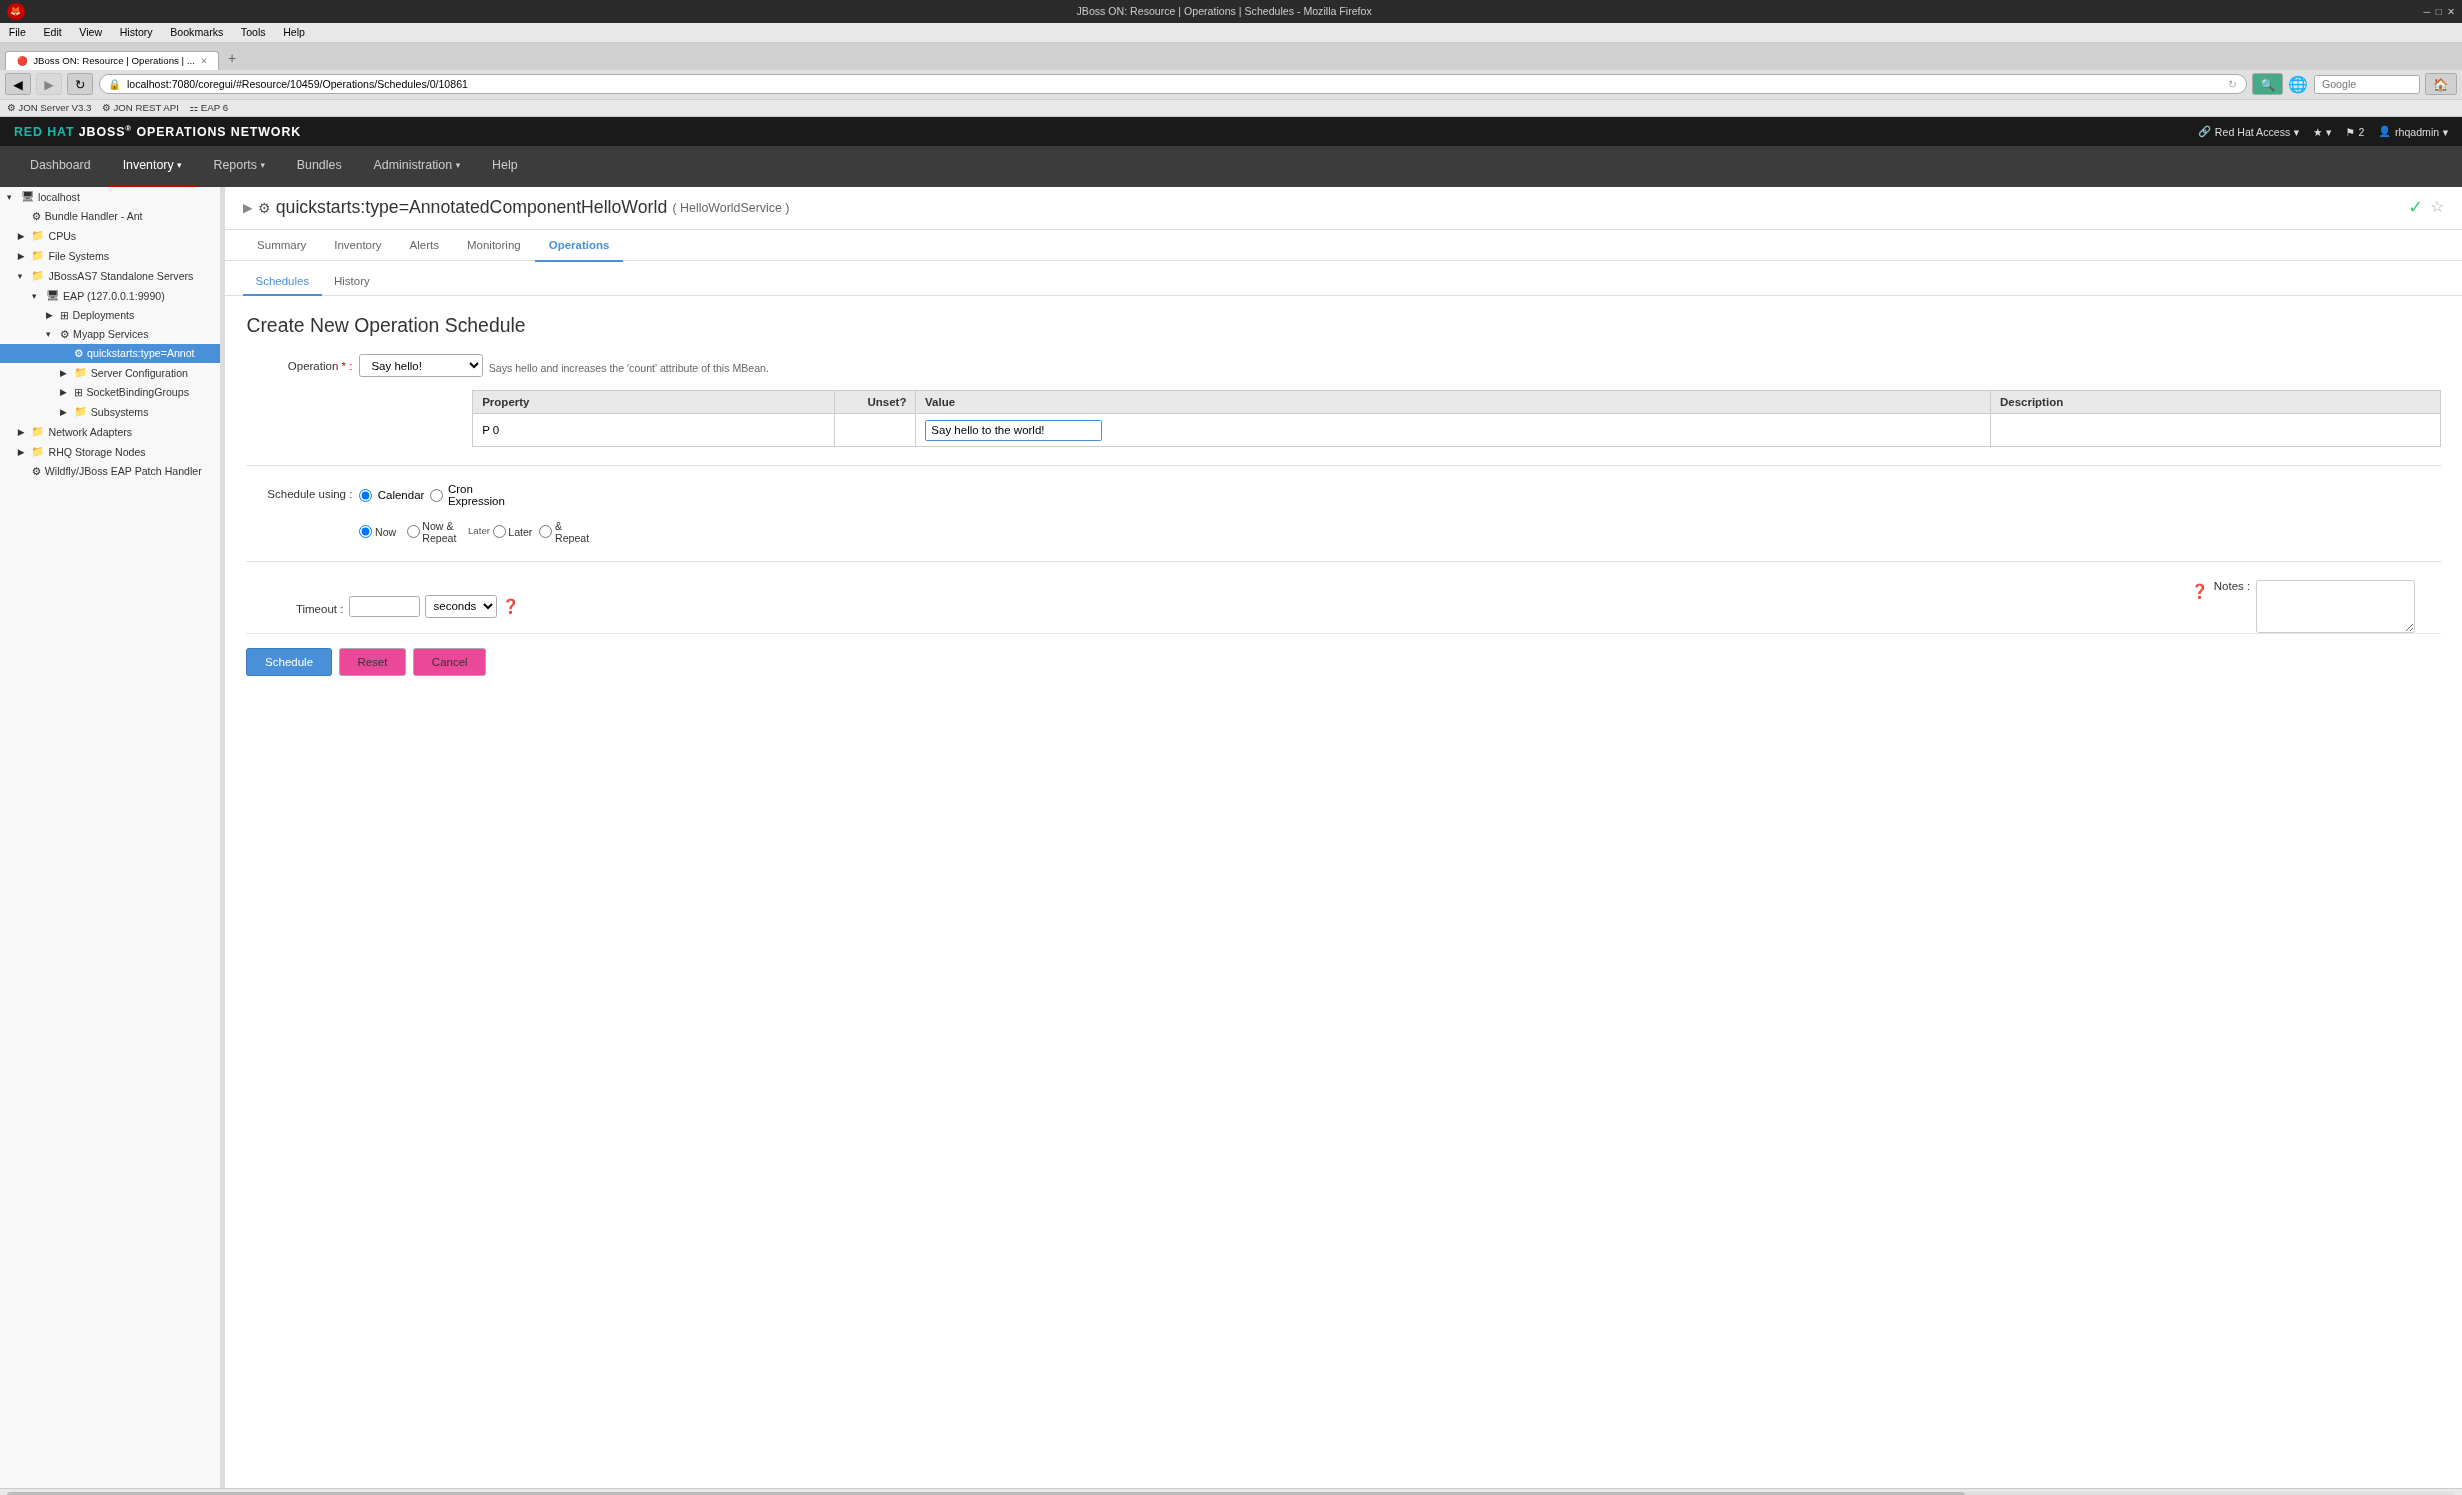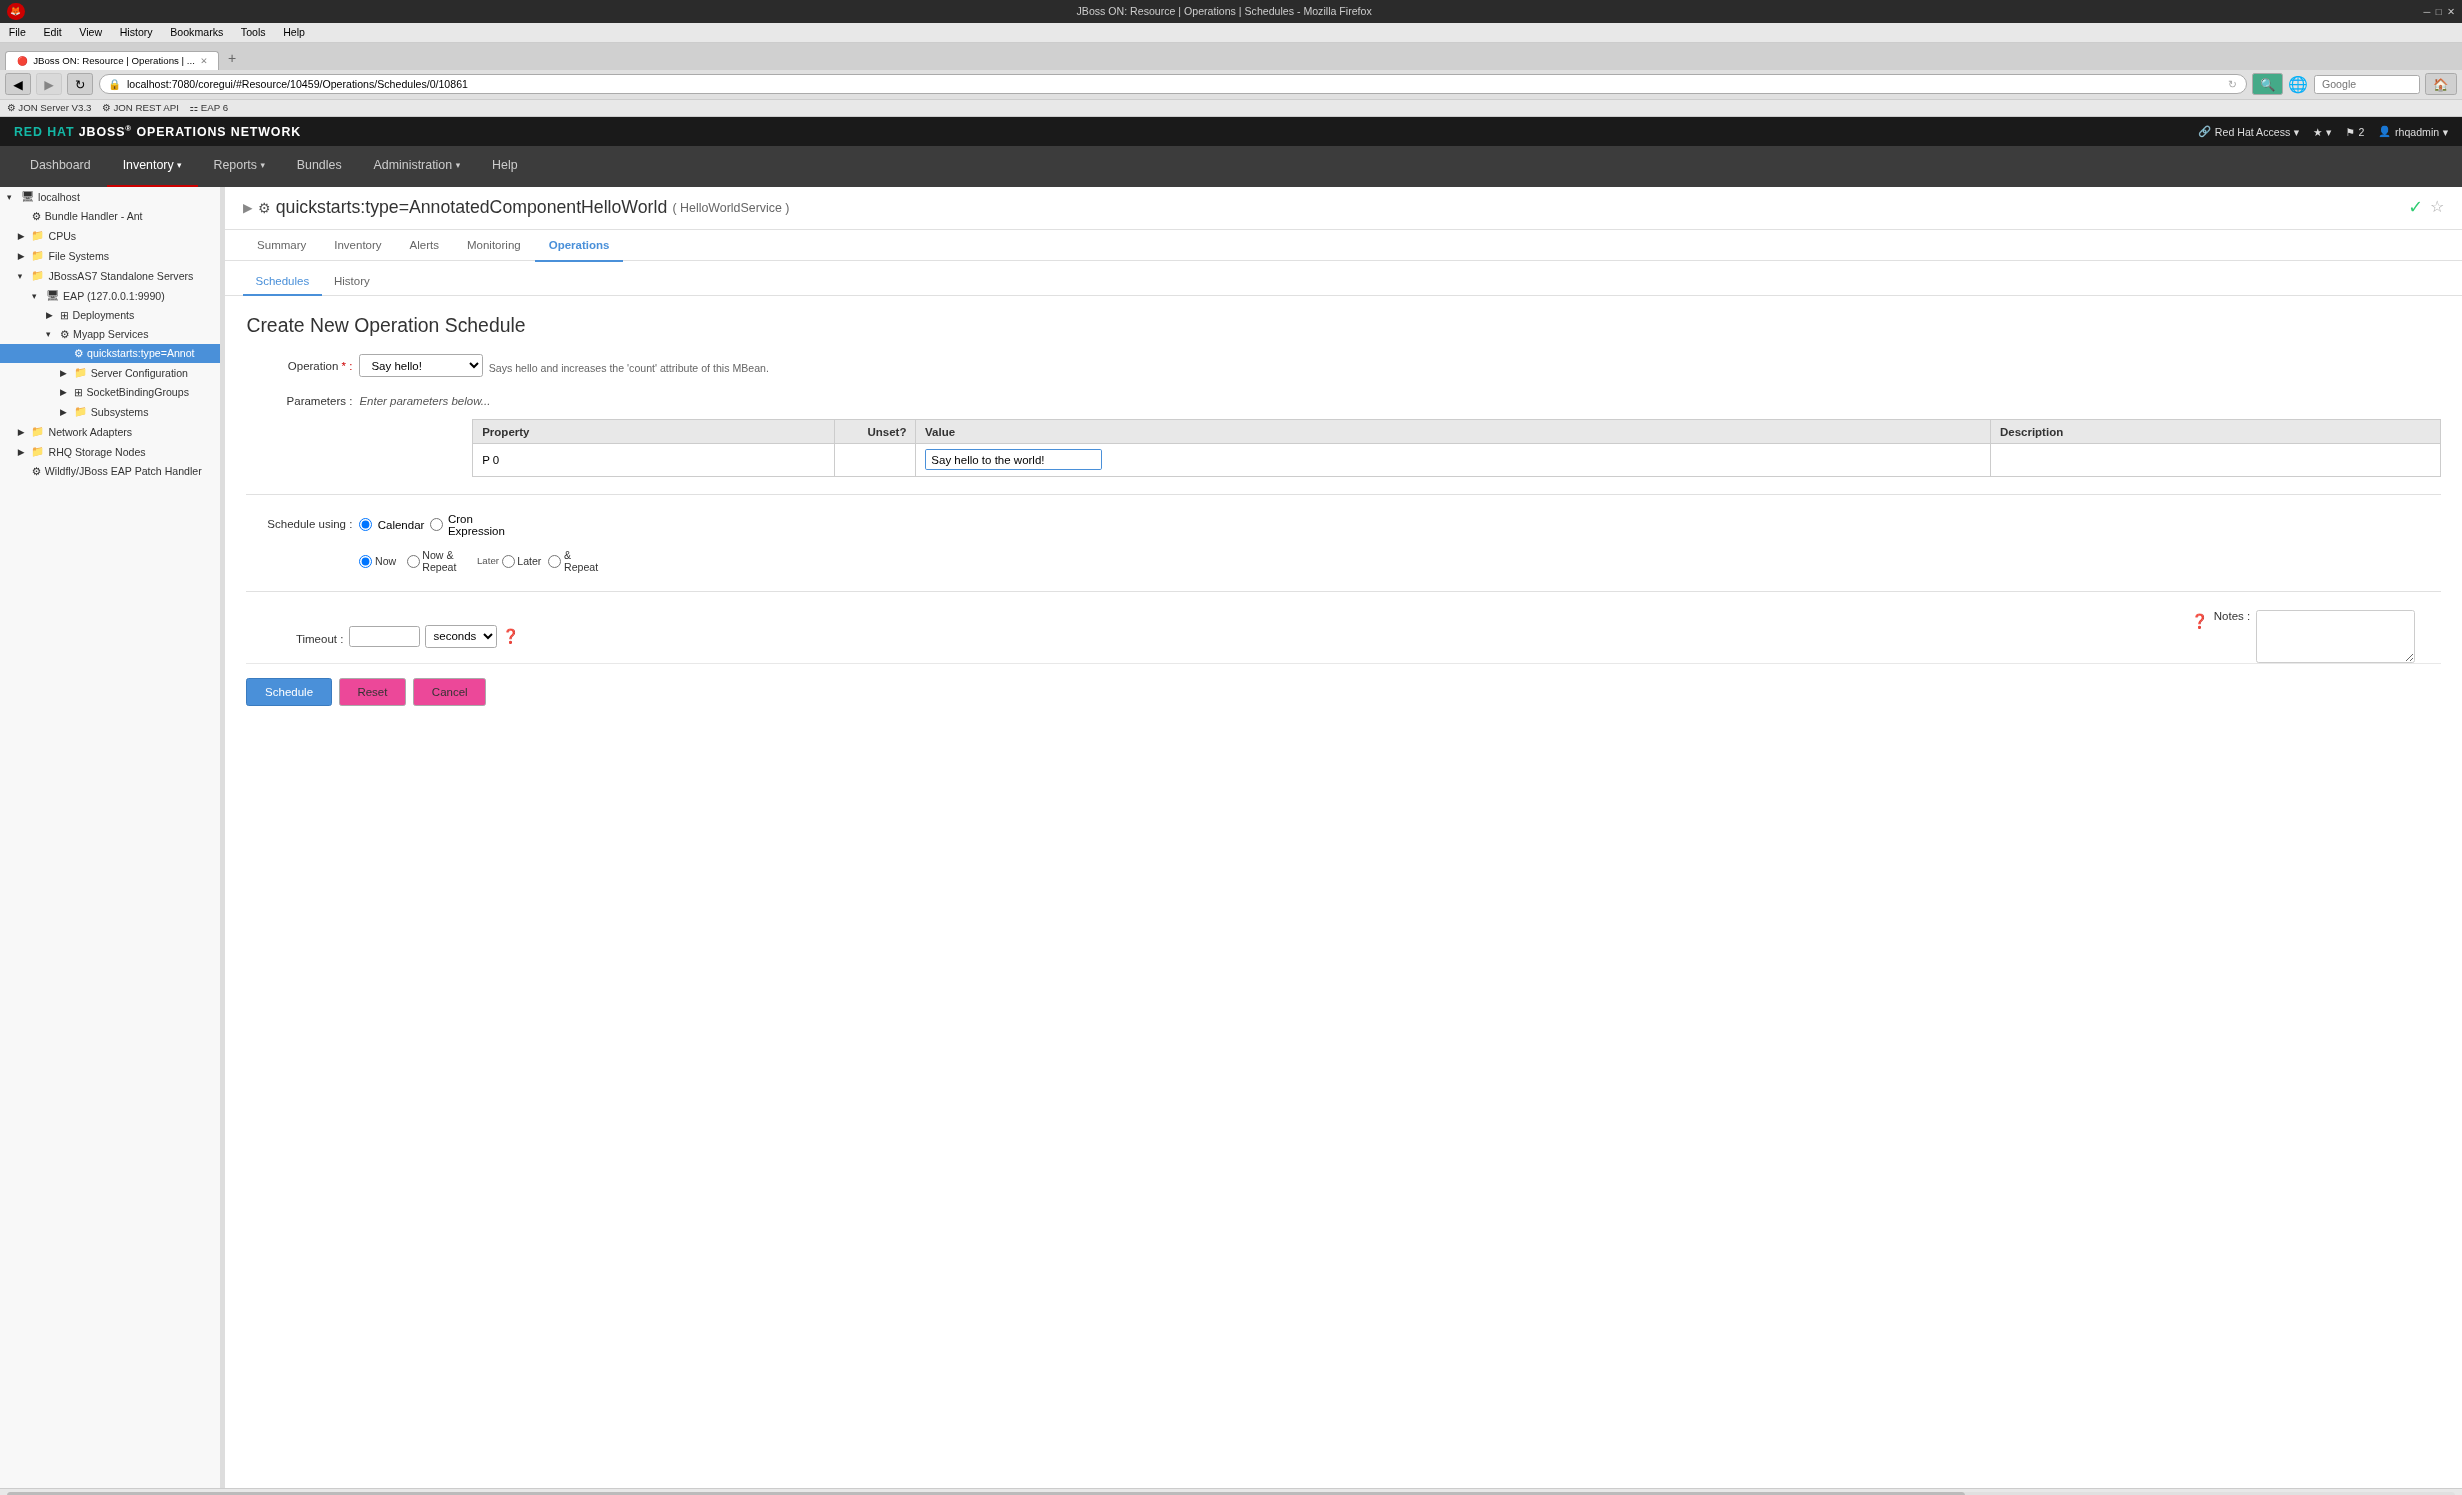--- a/index.html
+++ b/index.html
@@ -655,26 +655,20 @@
           <span style="color:#cc0000;"> * :</span>
         </div>
         <div class="form-control">
           <select class="styled">
             <option>Say hello!</option>
           </select>
           <span class="hint-text">Says hello and increases the 'count' attribute of this MBean.</span>
         </div>
       </div>
 
-      <div class="form-row">
-        <div class="form-label">Parameters :</div>
-        <div>
-          <div class="params-hint">Enter parameters below...</div>
-        </div>
-      </div>
 
       <div style="margin-left: 113px;">
         <table class="params-table">
           <thead>
             <tr>
               <th>Property</th>
               <th style="width:53px;padding-left:32px;">Unset?</th>
               <th>Value</th>
               <th>Description</th>
             </tr>
@@ -706,21 +700,21 @@
 
       <div class="timing-options">
         <div class="timing-option">
           <input type="radio" name="timing" id="tnow" checked="" style="">
           <label for="tnow">Now</label>
         </div>
         <div class="timing-option" style="margin-left:7px;">
           <input type="radio" name="timing" id="tnowrep" style="">
           <label for="tnowrep">Now &amp;<br>Repeat</label>
         </div>
-        <div class="timing-option" style="margin-left:17px;">
+        <div class="timing-option" style="margin-left:8px;">
           <div style="text-align:center;font-size:9.7px;color:#555;margin-bottom:1.8px;">Later</div>
           <div style="display:flex;align-items:center;gap:2.6px;">
             <input type="radio" name="timing" id="tlater" style="">
             <label for="tlater">Later</label>
           </div>
         </div>
         <div class="timing-option" style="margin-left:3.5px;">
           <input type="radio" name="timing" id="tlaterrep" style="">
           <label for="tlaterrep">&amp;<br>Repeat</label>
         </div>

